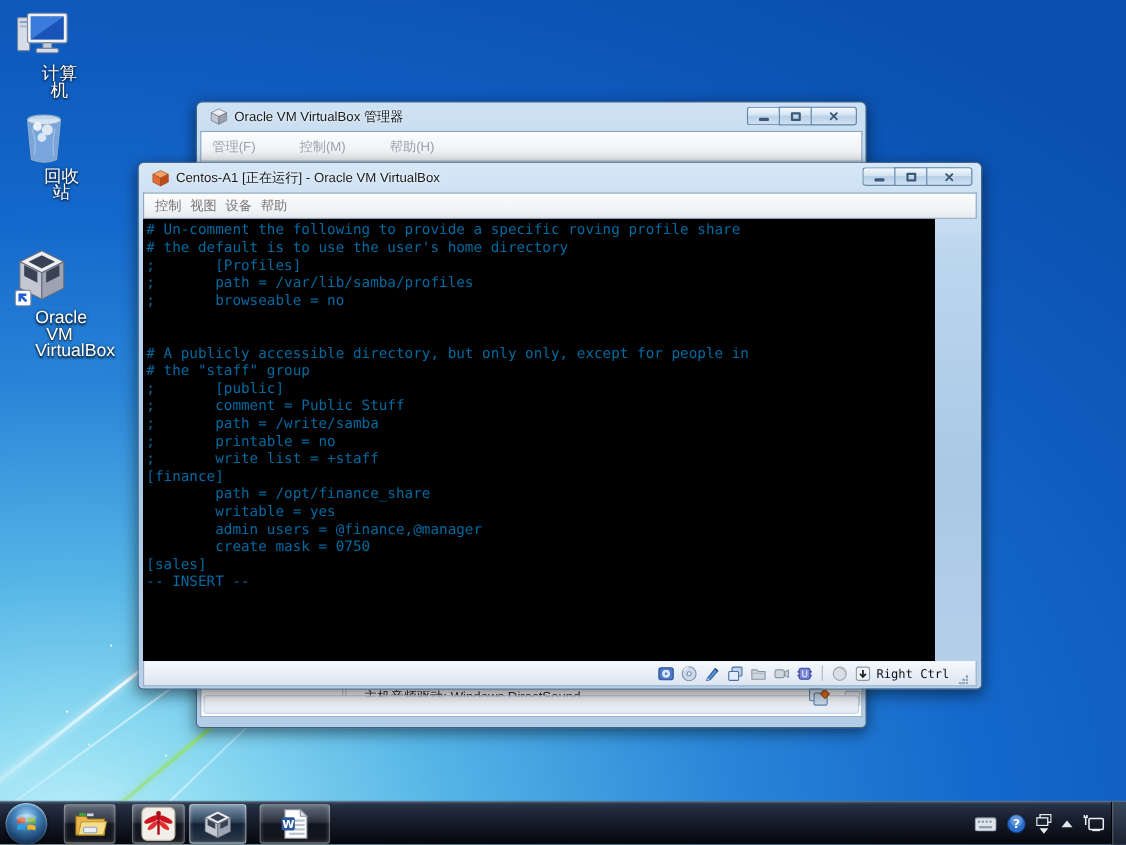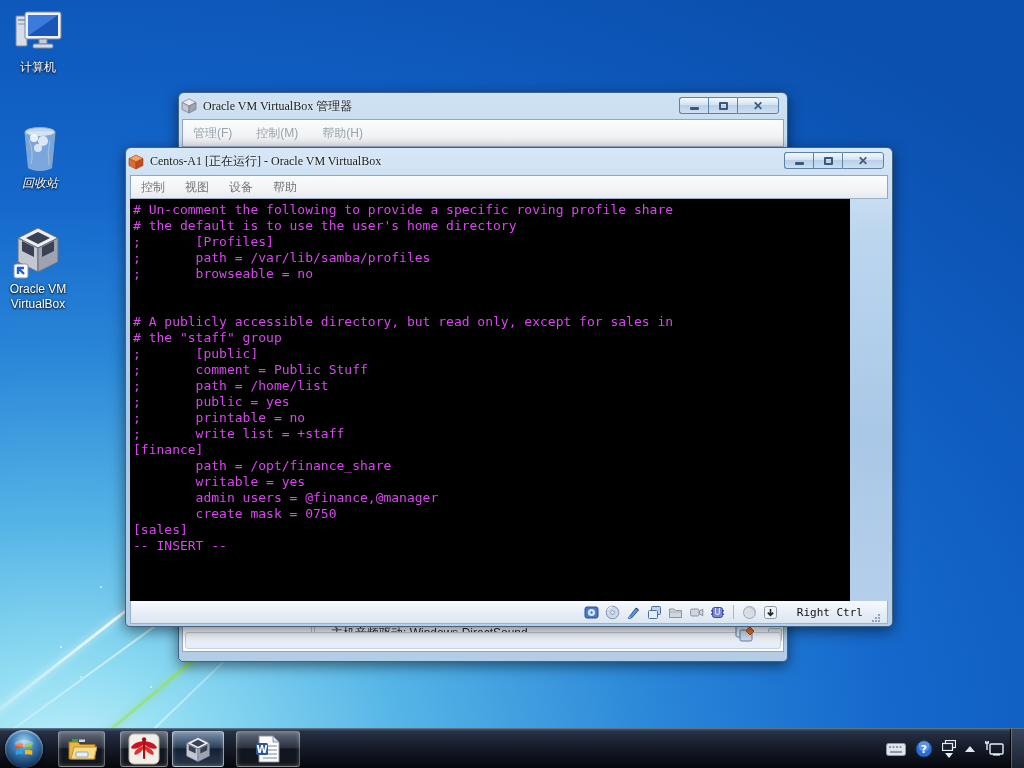--- a/index.html
+++ b/index.html
@@ -25,76 +25,76 @@
         box-shadow:0 0 6px rgba(150,224,96,.5); }
   .s4 { left:-30px; bottom:-140px; width:500px; height:2px; transform:rotate(-44deg);
         background:linear-gradient(90deg, rgba(255,255,255,0), rgba(255,255,255,.5) 50%, rgba(255,255,255,0)); }
   .sparkles { position:absolute; left:60px; bottom:120px; width:2px; height:2px; background:rgba(255,255,255,.9); border-radius:50%;
         box-shadow: 40px -60px 0 rgba(255,255,255,.8), 120px -30px 0 rgba(255,255,255,.6),
                     90px 40px 0 rgba(255,255,255,.7), 180px -90px 0 rgba(255,255,255,.5), 20px 30px 0 rgba(255,255,255,.6); }
 
   
   .dicon { position:absolute; width:76px; text-align:center; cursor:default; }
   .dicon .glyph { display:block; margin:0 auto; }
-  .dicon .lbl { margin-top:2px; font-size:12px; color:#fff; text-shadow:0 1px 2px rgba(0,0,0,.85), 0 0 3px rgba(0,0,0,.6); line-height:15px; }
+  .dicon .lbl { margin-top:2px; font-size:16px; color:#fff; text-shadow:0 1px 2px rgba(0,0,0,.85), 0 0 3px rgba(0,0,0,.6); line-height:15px;padding-left:32px; }
   #icon-computer { left:0px; top:8px; }
-  #icon-recycle  { left:2px; top:120px;font-style:italic; }
+  #icon-recycle  { left:2px; top:97px; }
   #icon-vbox     { left:0px; top:224px; }
 
   
   .win { position:absolute; border:1px solid #44617f; border-radius:6px 6px 5px 5px;
          box-shadow:0 4px 14px rgba(0,0,0,.5);
          background:linear-gradient(180deg,#cfe2f3 0%, #b8d2ea 20%, #a8c6e2 60%, #b4cde6 100%); }
-  .titlebar { position:relative; height:26px; display:flex; align-items:center; padding:0 2px;font-family:Liberation Serif, serif; }
+  .titlebar { position:relative; height:26px; display:flex; align-items:center; padding:0 12px; }
   .titlebar .ticon { width:16px; height:16px; margin-right:6px; flex:0 0 auto; }
   .titlebar .ttext { font-size:12px; color:#1a1a1a; text-shadow:0 0 3px rgba(255,255,255,.9); white-space:nowrap; }
   .winbtns { position:absolute; top:4px; right:8px; display:flex; }
   .wbtn { height:17px; border:1px solid #5d82a8; border-radius:3px; margin-left:0;
           background:linear-gradient(180deg,#f4f9fd 0%, #d3e3f2 45%, #b9d0e8 50%, #cfe0f0 100%);
           display:flex; align-items:center; justify-content:center; }
   .wbtn.min, .wbtn.max { width:29px; border-right-width:0; border-radius:3px 0 0 3px; }
   .wbtn.max { border-radius:0; border-right-width:0; }
   .wbtn.cls { width:42px; border-radius:0 3px 3px 0; }
   .glyph-min { width:9px; height:3px; background:#3c5a78; border-radius:1px; margin-top:6px; }
   .glyph-max { width:9px; height:8px; border:2px solid #3c5a78; border-radius:1px; }
   .glyph-cls { color:#3c5a78; font-size:12px; font-weight:bold; line-height:1; }
-  .menubar { display:flex; align-items:center; gap:24px; padding:0 10px;
+  .menubar { display:flex; align-items:center; gap:40px; padding:0 10px;
              background:linear-gradient(180deg,#fbfcfd 0%, #f0f2f5 70%, #e6e9ee 100%);
              border:1px solid #8fa8c0; border-bottom:1px solid #9db2c8; }
   .menubar .mi { font-size:12px; }
 
   
   #mgr { left:178px; top:92px; width:610px; height:570px; z-index:2; }
   #mgr .menubar { height:28px; margin:0 3px; color:#9aa2ac; }
   #mgr .content { position:relative; margin:0 3px; height:505px; background:#fff; border:1px solid #8fa8c0; border-top:none; overflow:hidden; }
   #mgr .audio-line { position:absolute; left:148px; top:478px; font-size:12px; color:#2b2b2b; white-space:nowrap; }
   #mgr .vsep { position:absolute; left:128px; top:476px; width:4px; height:16px; border-left:1px solid #c9c9c9; border-right:1px solid #c9c9c9; }
   #mgr .scrollarrow { position:absolute; right:1px; top:481px; width:14px; height:14px; background:linear-gradient(180deg,#f4f6f9,#dfe4ec);
                       border:1px solid #b9c4d2; border-radius:2px; color:#5a6a7e; font-size:8px; line-height:13px; text-align:center; }
   #mgr .footer { position:absolute; left:2px; right:2px; bottom:2px; height:17px; border:1px solid #c3d4e8; border-radius:3px;
                  background:linear-gradient(180deg,#fafcfe,#e3ecf6); }
   #mgr .footer svg { position:absolute; right:24px; top:-9px; }
 
   
   #vm { left:125px; top:147px; width:768px; height:480px; z-index:5;
         background:linear-gradient(180deg,#d7e7f6 0%, #bcd6ee 18%, #a9c8e6 60%, #b7d0ea 100%); }
   #vm .titlebar { height:27px; }
-  #vm .menubar { height:24px; margin:0 4px; color:#767676; gap:20px; }
+  #vm .menubar { height:24px; margin:0 4px; color:#767676; gap:8px; }
   #vm .terminal { position:relative; margin:0 4px; width:720px; height:402px; background:#000;
-                  font-family:"DejaVu Sans Mono", monospace; font-size:13px; line-height:16px; color:#d946ef;
+                  font-family:"DejaVu Sans Mono", monospace; font-size:13px; line-height:16px; color:#0369a1;
                   padding:3px 0 0 3px; overflow:hidden; }
   .term-line { height:16px; white-space:pre; }
   .term-cursor { display:inline-block; }
   #vm .statusbar { position:relative; height:23px; margin:0 4px;
                    background:linear-gradient(180deg,#f7fafd 0%, #e8eef7 55%, #dbe5f1 100%);
                    border:1px solid #9db2c8; border-top:none;
                    display:flex; align-items:center; justify-content:flex-end; gap:4px; padding-right:6px; }
   .sico { width:17px; height:17px; display:flex; align-items:center; justify-content:center; }
   .ssep { width:1px; height:14px; background:#aeb6c0; margin:0 3px; }
-  .hostkey { font-family:"DejaVu Sans Mono", monospace; font-size:11px; color:#111; margin-left:14px; white-space:nowrap;text-align:center; }
+  .hostkey { font-family:"DejaVu Sans Mono", monospace; font-size:11px; color:#111; margin-left:0; white-space:nowrap;text-align:center; }
   .grip { width:10px; height:10px; margin-left:4px; align-self:flex-end;
           background:
             radial-gradient(circle at 8px 2px, #93a5b8 1px, transparent 1.4px),
             radial-gradient(circle at 5px 5px, #93a5b8 1px, transparent 1.4px),
             radial-gradient(circle at 8px 5px, #93a5b8 1px, transparent 1.4px),
             radial-gradient(circle at 2px 8px, #93a5b8 1px, transparent 1.4px),
             radial-gradient(circle at 5px 8px, #93a5b8 1px, transparent 1.4px),
             radial-gradient(circle at 8px 8px, #93a5b8 1px, transparent 1.4px); }
 
   
@@ -242,26 +242,25 @@
     </div>
 
     <div class="terminal">
       <div class="term-line"># Un-comment the following to provide a specific roving profile share</div>
       <div class="term-line"># the default is to use the user's home directory</div>
       <div class="term-line">;       [Profiles]</div>
       <div class="term-line">;       path = /var/lib/samba/profiles</div>
       <div class="term-line">;       browseable = no</div>
       <div class="term-line"></div>
       <div class="term-line"></div>
-      <div class="term-line"># A publicly accessible directory, but read only, except for sales in</div>
+      <div class="term-line"># A publicly accessible directory, but only only, except for people in</div>
       <div class="term-line"># the "staff" group</div>
       <div class="term-line">;       [public]</div>
       <div class="term-line">;       comment = Public Stuff</div>
-      <div class="term-line">;       path = /home/list</div>
-      <div class="term-line">;       public = yes</div>
+      <div class="term-line">;       path = /write/samba</div>
       <div class="term-line">;       printable = no</div>
       <div class="term-line">;       write list = +staff</div>
       <div class="term-line">[finance]</div>
       <div class="term-line">        path = /opt/finance_share</div>
       <div class="term-line">        writable = yes</div>
       <div class="term-line">        admin users = @finance,@manager</div>
       <div class="term-line">        create mask = 0750</div>
       <div class="term-line">[sales]</div>
       <div class="term-line">-- INSERT --</div>
     </div>

